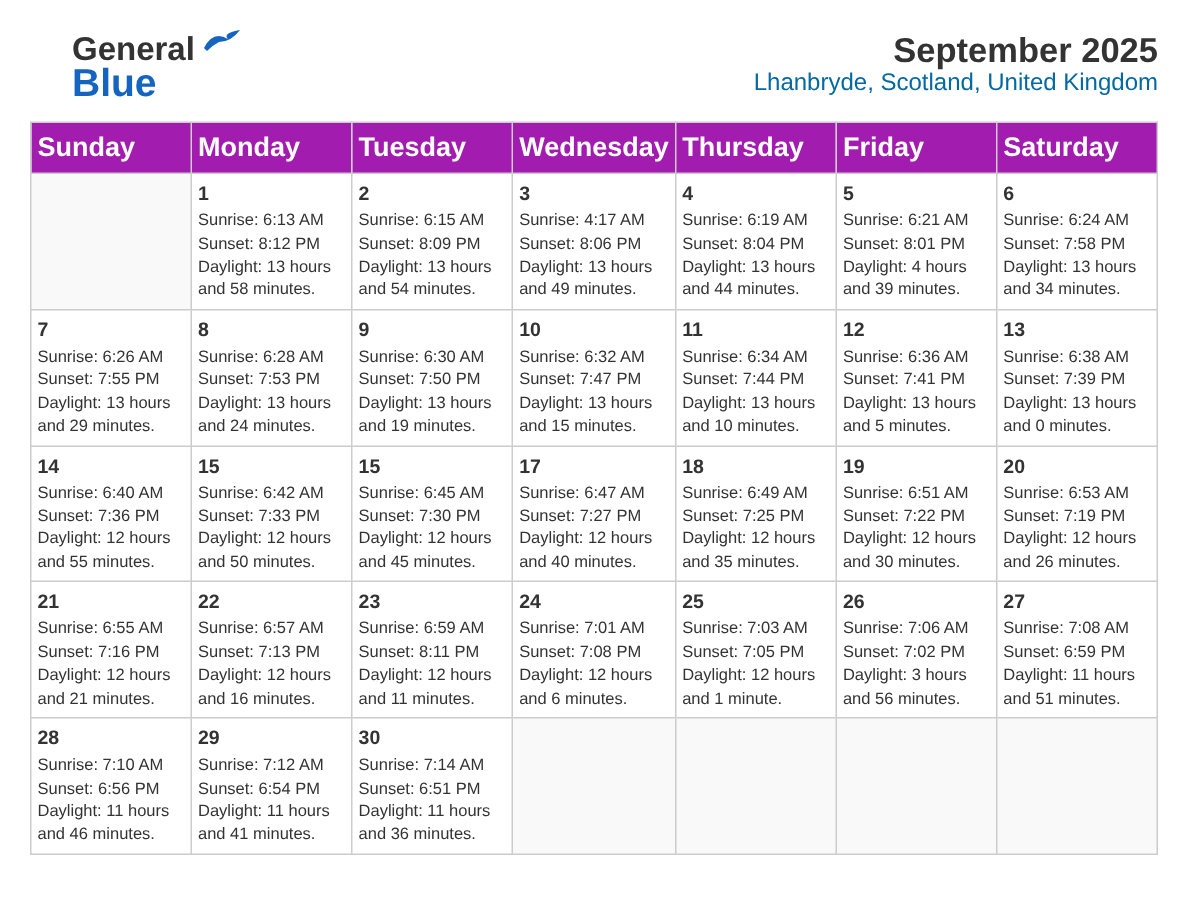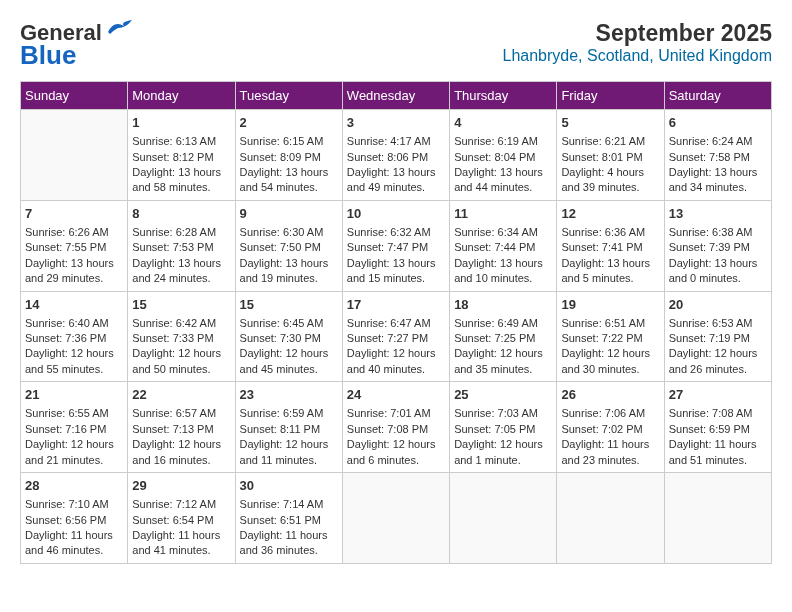--- a/index.html
+++ b/index.html
@@ -8,20 +8,21 @@
       background: #fff;
       width: 792px;
       min-height: 612px;
       padding: 20px;
     }
     .header {
       display: flex;
       justify-content: space-between;
       align-items: flex-start;
       margin-bottom: 10px;
+      margin-left: 28px;
     }
     .logo {
       display: flex;
       flex-direction: column;
       align-items: flex-start;
     }
     .title-section {
       text-align: right;
     }
     .month-title {
@@ -32,26 +33,26 @@
     .location {
       font-size: 16px;
       color: #0369a1;
     }
     table {
       width: 100%;
       border-collapse: collapse;
       font-size: 11px;
     }
     thead tr th {
-      background: #701a75;
+      background: #a21caf;
       color: #fff;
       padding: 6px 4px;
       text-align: left;
-      font-size: 13px;
-      font-weight: normal;
+      font-size: 18px;
+      font-weight: bold;
       border: 1px solid #ccc;
     }
     tbody tr td {
       border: 1px solid #ccc;
       vertical-align: top;
       padding: 4px;
       width: calc(100% / 7);
       min-height: 80px;
       color: #333;
       line-height: 1.4;
@@ -259,21 +260,21 @@
         <td>
         <span class="day-number">25</span>
         <span>Sunrise: 7:03 AM</span><br>
         <span>Sunset: 7:05 PM</span><br>
         <span>Daylight: 12 hours and 1 minute.</span>
       </td>
         <td>
         <span class="day-number">26</span>
         <span>Sunrise: 7:06 AM</span><br>
         <span>Sunset: 7:02 PM</span><br>
-        <span>Daylight: 11 hours and 23 minutes.</span>
+        <span>Daylight: 3 hours and 56 minutes.</span>
       </td>
         <td>
         <span class="day-number">27</span>
         <span>Sunrise: 7:08 AM</span><br>
         <span>Sunset: 6:59 PM</span><br>
         <span>Daylight: 11 hours and 51 minutes.</span>
       </td>
       </tr>
       <tr>
         <td>

